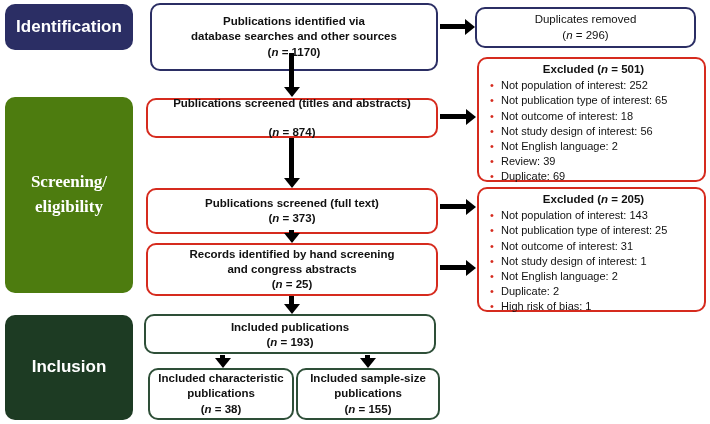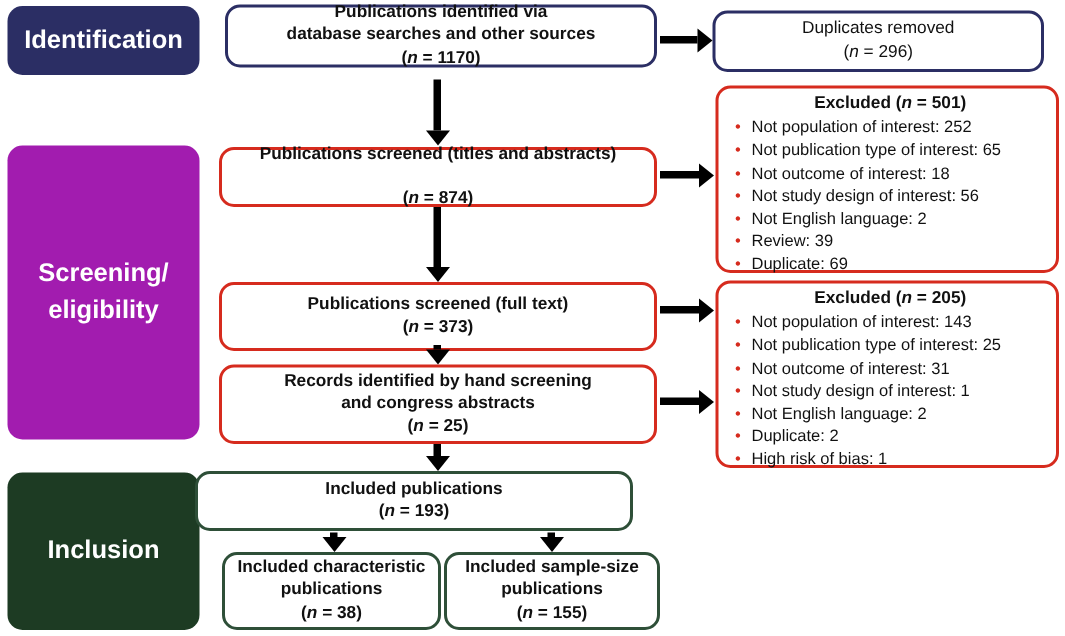--- a/index.html
+++ b/index.html
@@ -22,21 +22,21 @@
     font-weight: bold;
     font-size: 17px;
     line-height: 1.45;
     display: flex;
     align-items: center;
     justify-content: center;
     text-align: center;
     white-space: pre-line;
   }
   .stage.navy  { background: #2b2e64; }
-  .stage.red   { background: #a21caf; }
+  .stage.red   { background: #4d7c0f; font-family: Liberation Serif, serif; }
   .stage.green { background: #1d3b23; }
 
   
   .node {
     position: absolute;
     background: #ffffff;
     border: 2px solid #000;
     border-radius: 10px;
     display: flex;
     flex-direction: column;
@@ -107,21 +107,21 @@
 </head>
 <body>
 
 <div class="canvas">
 
   <div class="stage navy" style="left:5px; top:4px; width:128px; height:46px;">Identification</div>
   <div class="stage red" style="left:5px; top:97px; width:128px; height:196px;">Screening/
 eligibility</div>
   <div class="stage green" style="left:5px; top:315px; width:128px; height:105px;">Inclusion</div>
 
-  <div class="node bold navy-b" style="left:150px; top:3px; width:288px; height:42px;">
+  <div class="node bold navy-b" style="left:150px; top:3px; width:288px; height:68px;">
     <div class="title">Publications identified via
 database searches and other sources</div>
     <div><span>(</span><i>n</i><span> = </span><span>1170</span><span>)</span></div>
   </div>
 
   <div class="node bold red-b" style="left:146px; top:98px; width:292px; height:40px;gap:13px;">
     <div class="title">Publications screened (titles and abstracts)</div>
     <div><span>(</span><i>n</i><span> = </span><span>874</span><span>)</span></div>
   </div>
 
@@ -129,21 +129,21 @@
     <div class="title">Publications screened (full text)</div>
     <div><span>(</span><i>n</i><span> = </span><span>373</span><span>)</span></div>
   </div>
 
   <div class="node bold red-b" style="left:146px; top:243px; width:292px; height:53px;">
     <div class="title">Records identified by hand screening
 and congress abstracts</div>
     <div><span>(</span><i>n</i><span> = </span><span>25</span><span>)</span></div>
   </div>
 
-  <div class="node bold green-b" style="left:130px; top:314px; width:292px; height:40px;">
+  <div class="node bold green-b" style="left:144px; top:314px; width:292px; height:40px;justify-content:flex-end;">
     <div class="title">Included publications</div>
     <div><span>(</span><i>n</i><span> = </span><span>193</span><span>)</span></div>
   </div>
 
   <div class="node bold green-b" style="left:148px; top:368px; width:146px; height:52px;">
     <div class="title">Included characteristic
 publications</div>
     <div><span>(</span><i>n</i><span> = </span><span>38</span><span>)</span></div>
   </div>
 

